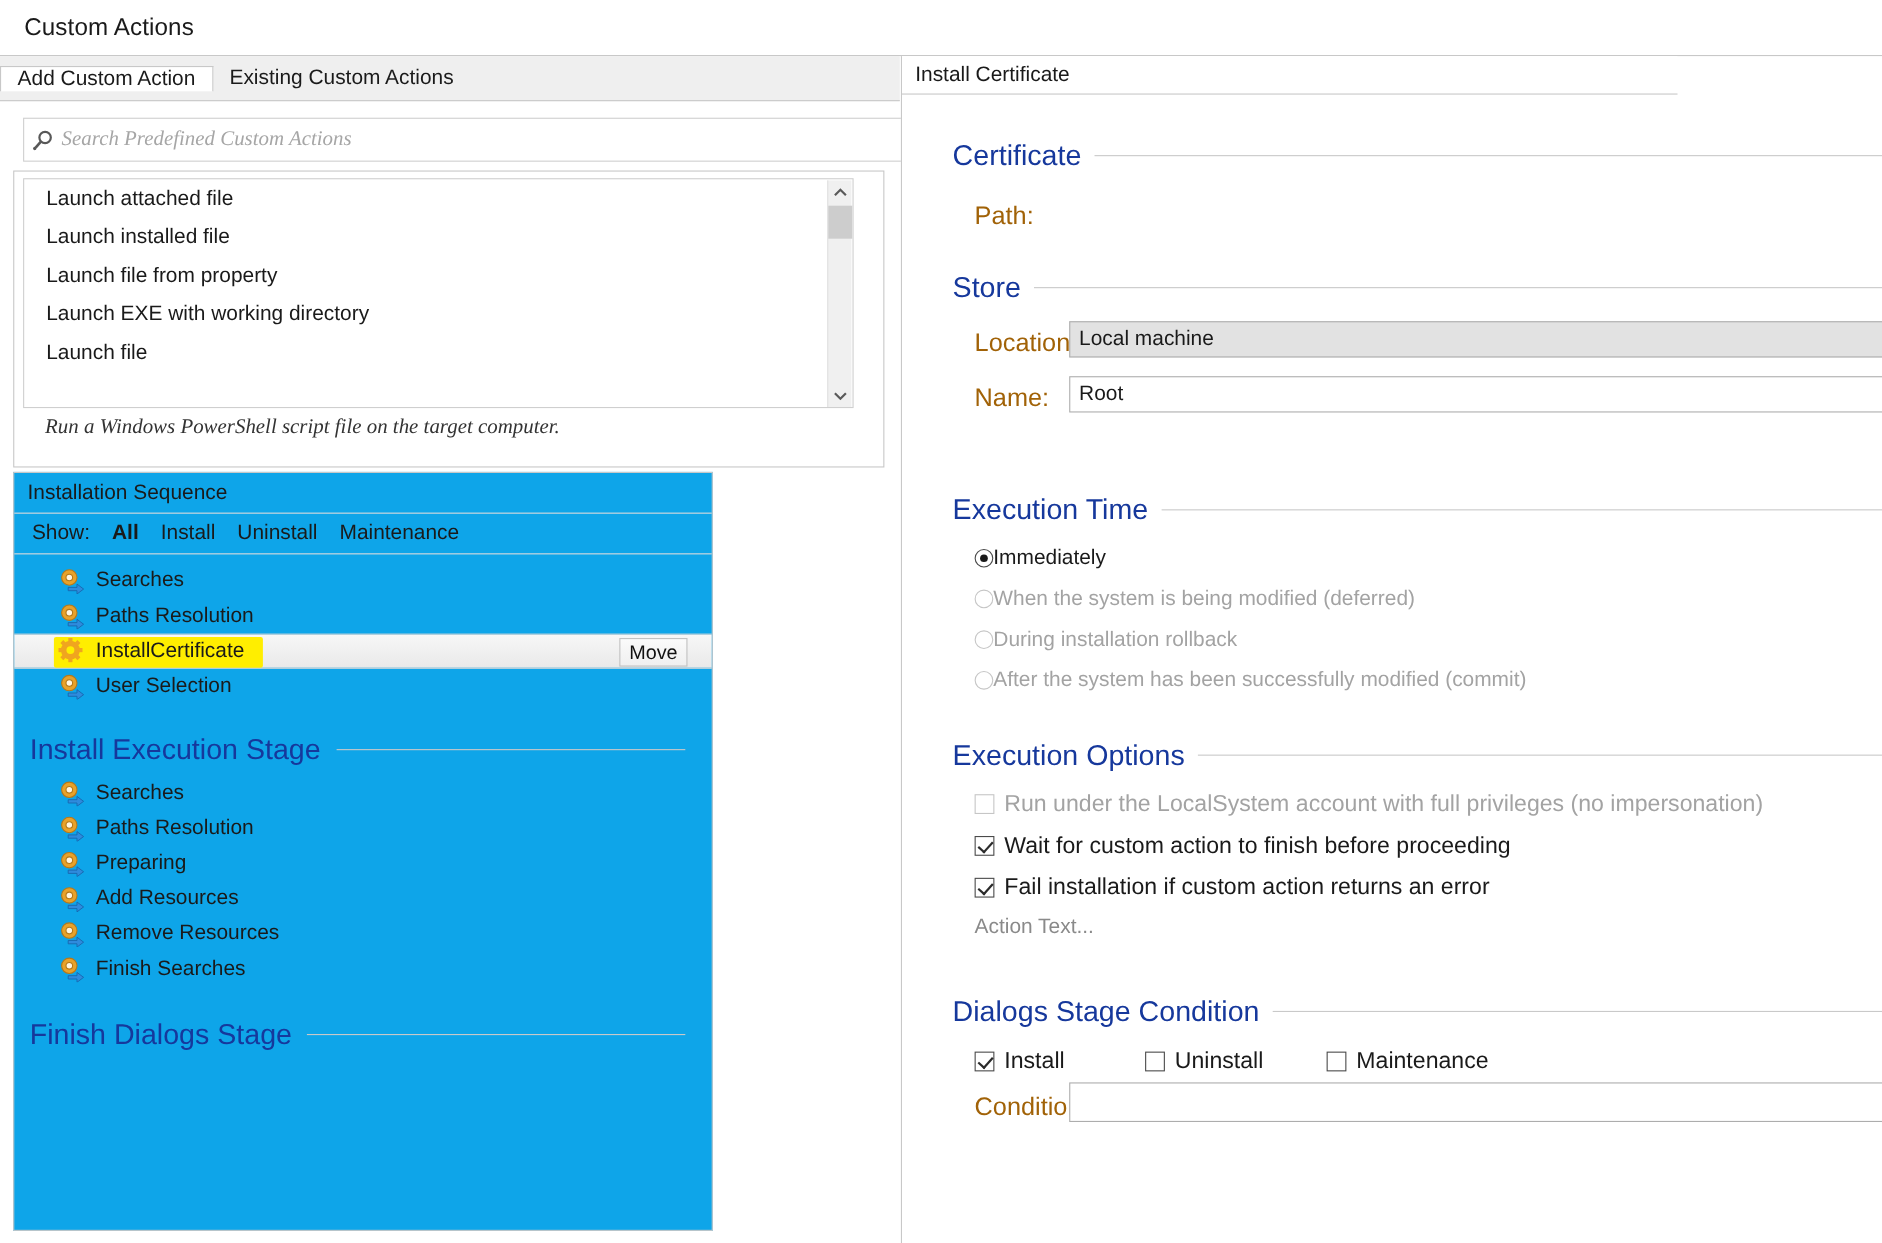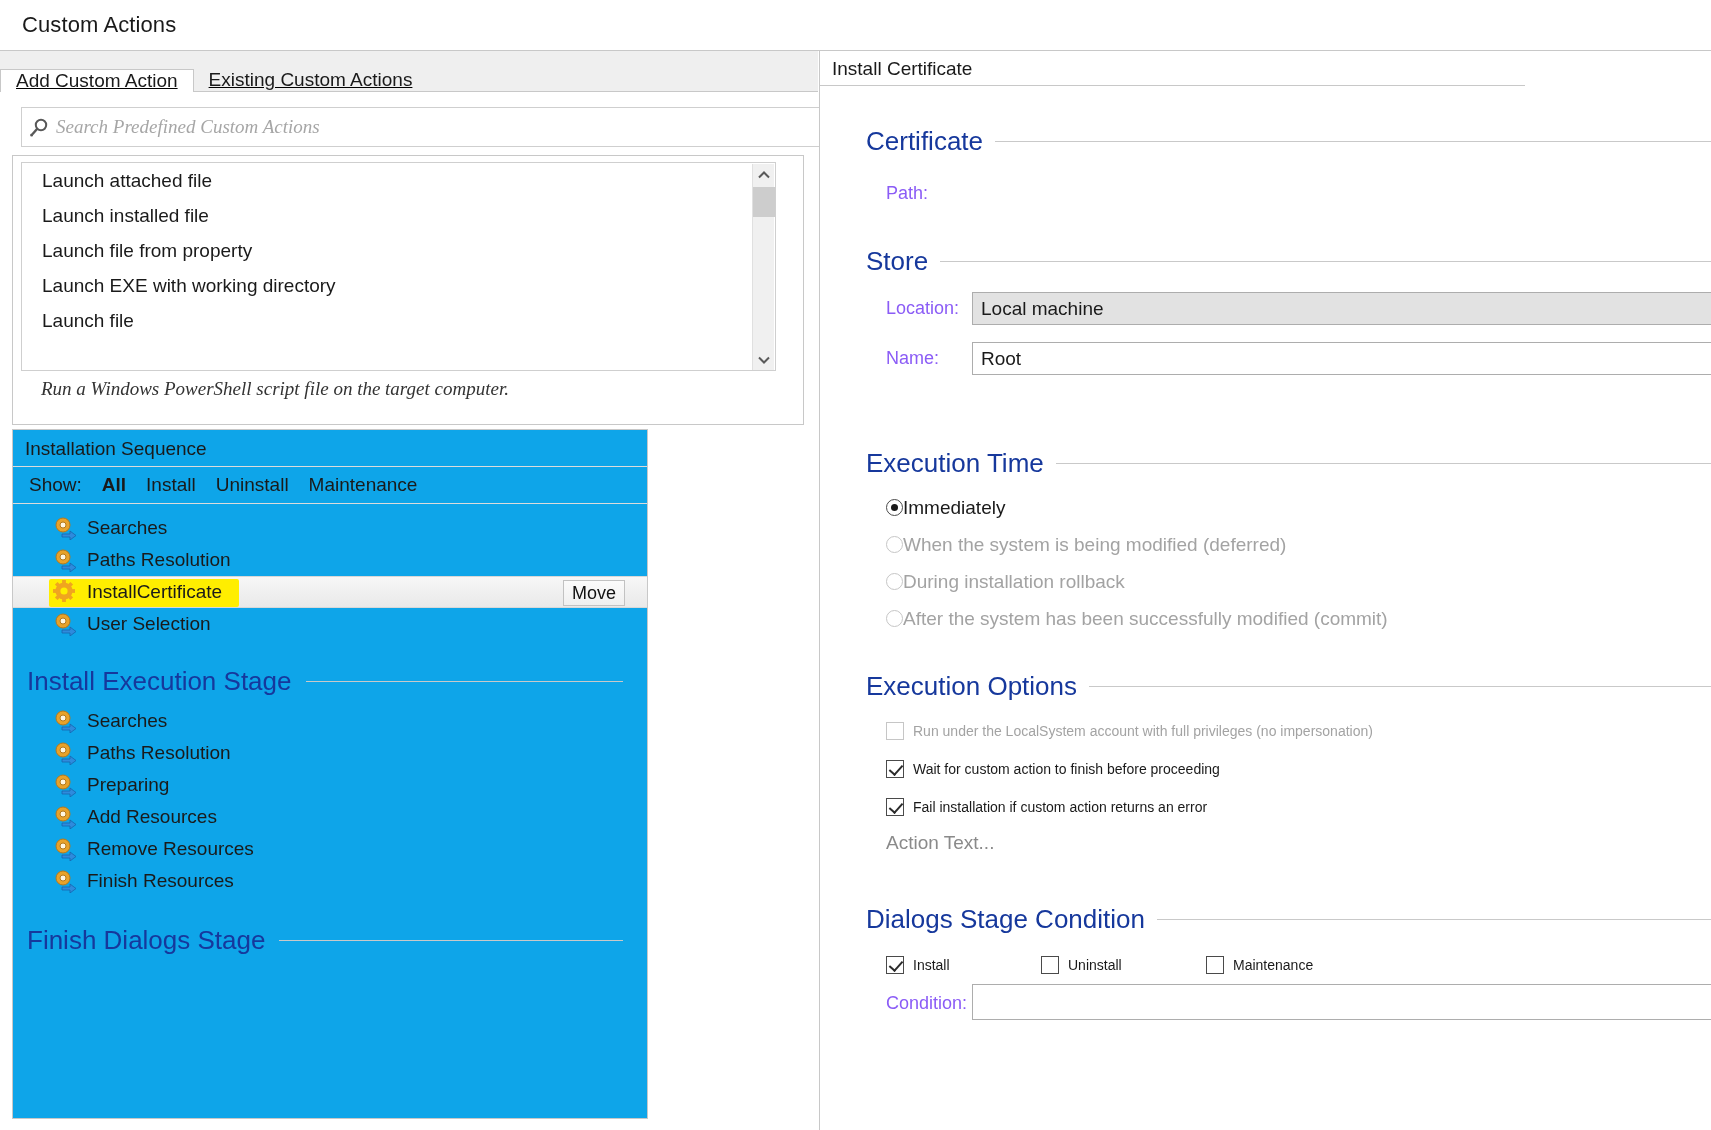--- a/index.html
+++ b/index.html
@@ -18,21 +18,21 @@
     display:flex; align-items:center;
   }
   .titlebar-text { font-size:22px; color:#1a1a1a; padding-left:22px; letter-spacing:.1px; }
 
   
   .left-pane { position:absolute; left:0; top:51px; width:818px; height:1079px; background:#fff; }
 
   .tabstrip {
     position:absolute; left:0; top:0; width:818px; height:41px;
     background:#efefef; border-bottom:1px solid #c8c8c8;
-    display:flex; align-items:flex-end;text-decoration:underline;
+    display:flex; align-items:center;
   }
   .tab {
     display:flex; align-items:center; padding:0 15px;
     font-size:19px; color:#1a1a1a; cursor:default; position:relative;
   }
   .tab.active {
     background:#ffffff;
     border-left:1px solid #c8c8c8; border-right:1px solid #c8c8c8; border-top:1px solid #c8c8c8;
     margin-top:-1px; margin-bottom:-1px; z-index:2;
   }
@@ -129,21 +129,21 @@
     background:#fff; border-left:1px solid #c8c8c8;
   }
   .rp-header {
     height:35px; line-height:35px; padding-left:12px;
     font-size:19px; color:#1a1a1a; border-bottom:1px solid #c8c8c8;
   }
   .group { position:relative; }
   .group-head { display:flex; align-items:center; gap:12px; padding-right:0; }
   .group-title { font-size:26px; color:#16389c; white-space:nowrap; }
   .group-rule { flex:1; height:1px; background:#c9c9c9; }
-  .field-label { font-size:18px; color:#8b5cf6; white-space:nowrap; }
+  .field-label { font-size:23px; color:#a16207; white-space:nowrap; }
   .field-input {
     height:33px; border:1px solid #7a9cb8; background:#fff;
     display:flex; align-items:center; padding-left:8px;
     font-size:19px; color:#1a1a1a;
   }
   .field-input.combo { border:1px solid #adadad; background:#e2e2e2; }
   .field-input.plain { border:1px solid #adadad; background:#fff; }
 
   .radio-row { display:flex; align-items:center; height:33px; }
   .radio {
@@ -162,21 +162,21 @@
   .checkbox {
     width:18px; height:18px; border:1.5px solid #4a4a4a; background:#fff;
     position:relative; flex:none;
   }
   .checkbox.disabled { border-color:#c6c6c6; }
   .checkbox.checked::after {
     content:''; position:absolute; left:5px; top:1px;
     width:6px; height:11px; border:solid #2b2b2b;
     border-width:0 2px 2px 0; transform:rotate(42deg);
   }
-  .check-label { font-size:14px; color:#1a1a1a; white-space:nowrap; }
+  .check-label { font-size:21px; color:#1a1a1a; white-space:nowrap; }
   .check-label.disabled { color:#a3a3a3; }
 
   .action-text { font-size:19px; color:#8a8a8a; }
   .abs { position:absolute; }
 </style>
 </head>
 <body>
 
 <div class="app">
 
@@ -359,21 +359,21 @@
           <span class="lbl">Remove Resources</span>
         </div>
         <div class="tree-row">
           <span class="ico">
             <svg width="26" height="24" viewBox="0 0 26 24">
               <circle cx="10" cy="9" r="7" fill="#e8a22a" stroke="#b5791a" stroke-width="1"></circle>
               <circle cx="10" cy="9" r="3" fill="#fff6e0" stroke="#b5791a" stroke-width="1"></circle>
               <path d="M9 18 L17 18 L17 15 L23 19.5 L17 24 L17 21 L9 21 Z" fill="#2e8bdd" stroke="#1766ad" stroke-width="0.8"></path>
             </svg>
           </span>
-          <span class="lbl">Finish Resources</span>
+          <span class="lbl">Finish Searches</span>
         </div>
       </div>
 
       <div class="stage-head" style="margin-top:28px;">
         <span class="stage-title">Finish Dialogs Stage</span>
         <span class="stage-rule"></span>
       </div>
     </div>
   </div>
 

